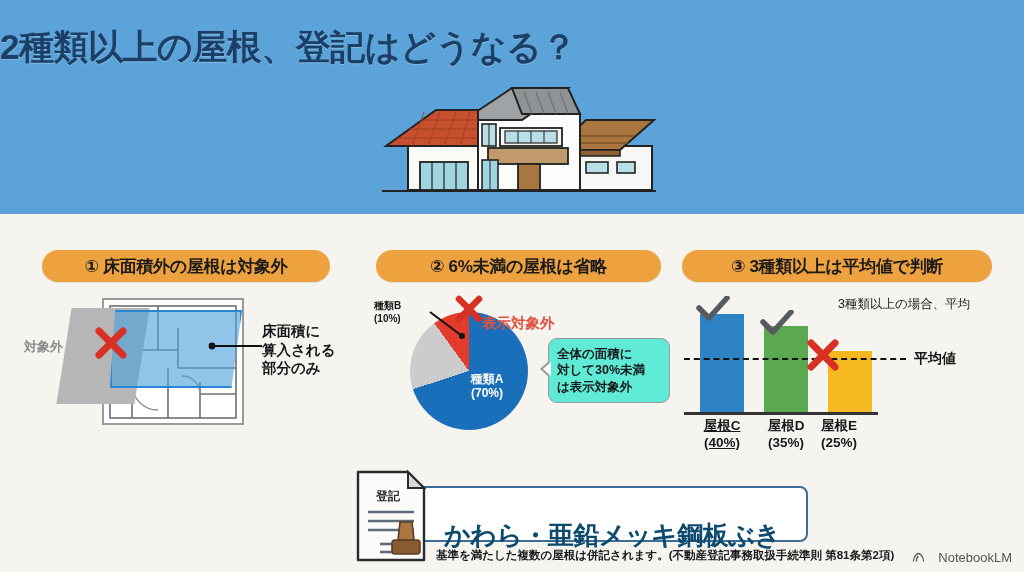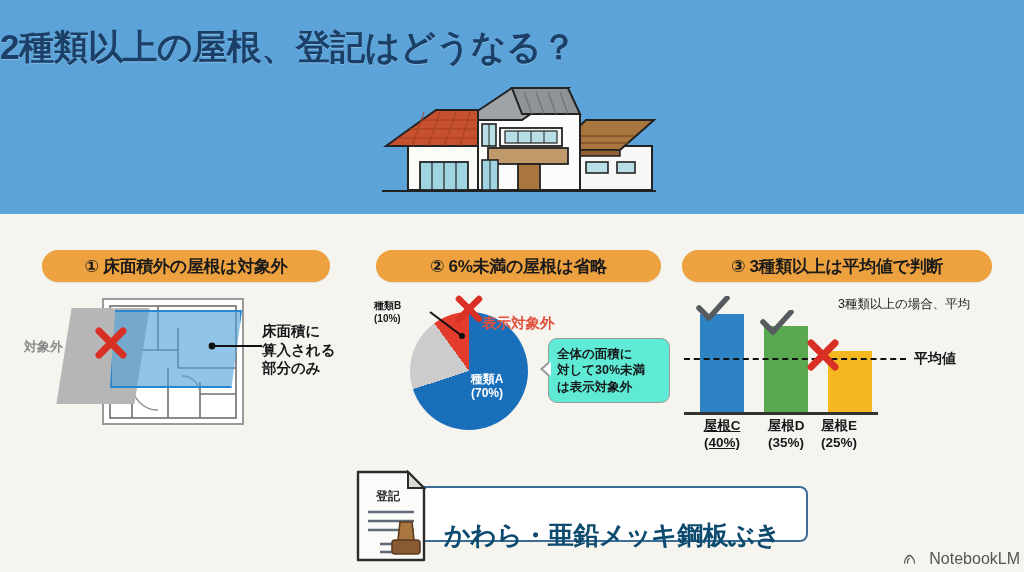--- a/index.html
+++ b/index.html
@@ -172,23 +172,23 @@
   .example-text {
     position: absolute; left: 444px; top: 14px;
     font-size: 26px; font-weight: bold; color: #0c4a6e; letter-spacing: -0.5px; margin-top: 24px;
   }
   .doc-icon { position: absolute; left: 350px; top: -12px; width: 82px; height: 96px; }
   .footnote {
     position: absolute; left: 436px; top: 68px;
     font-size: 11.5px; font-weight: bold; color: #16181a;
   }
   .watermark {
-    position: absolute; right: 4px; top: 70px;
+    position: absolute; right: 12px; top: 70px;
     display: flex; align-items: center; gap: 13px;
-    font-size: 16px; color: #555555;
+    font-size: 13px; color: #555555;
   }
 </style>
 </head>
 <body>
 
 <div class="page">
 
   <div class="header-band">
     <div class="title">2種類以上の屋根、登記はどうなる？</div>
 
@@ -400,20 +400,21 @@
         <line x1="30" y1="76" x2="56" y2="76"></line>
         <line x1="30" y1="84" x2="48" y2="84"></line>
       </g>
       <g>
         <rect x="42" y="72" width="28" height="14" rx="3" fill="#8a5a33" stroke="#5d3c20" stroke-width="1.6"></rect>
         <path d="M48 72 L50 54 H62 L64 72 Z" fill="#a9763f" stroke="#5d3c20" stroke-width="1.6"></path>
       </g>
     </svg>
 
     <div class="example-text">かわら・亜鉛メッキ鋼板ぶき</div>
+    <div class="footnote">基準を満たした複数の屋根は併記されます。(不動産登記事務取扱手続準則 第81条第2項)</div>
 
     <div class="watermark">
       <svg width="13" height="11" viewBox="0 0 13 11">
         <path d="M1.5 9.5 C1.5 4.5 5 1.5 6.5 1.5 C8 1.5 11.5 4.5 11.5 9.5" fill="none" stroke="#555" stroke-width="1.3"></path>
         <path d="M4.5 9.5 C4.5 6.5 5.5 4.5 6.5 4.5" fill="none" stroke="#555" stroke-width="1.3"></path>
       </svg>
       <span>NotebookLM</span>
     </div>
   </div>
 </div>

